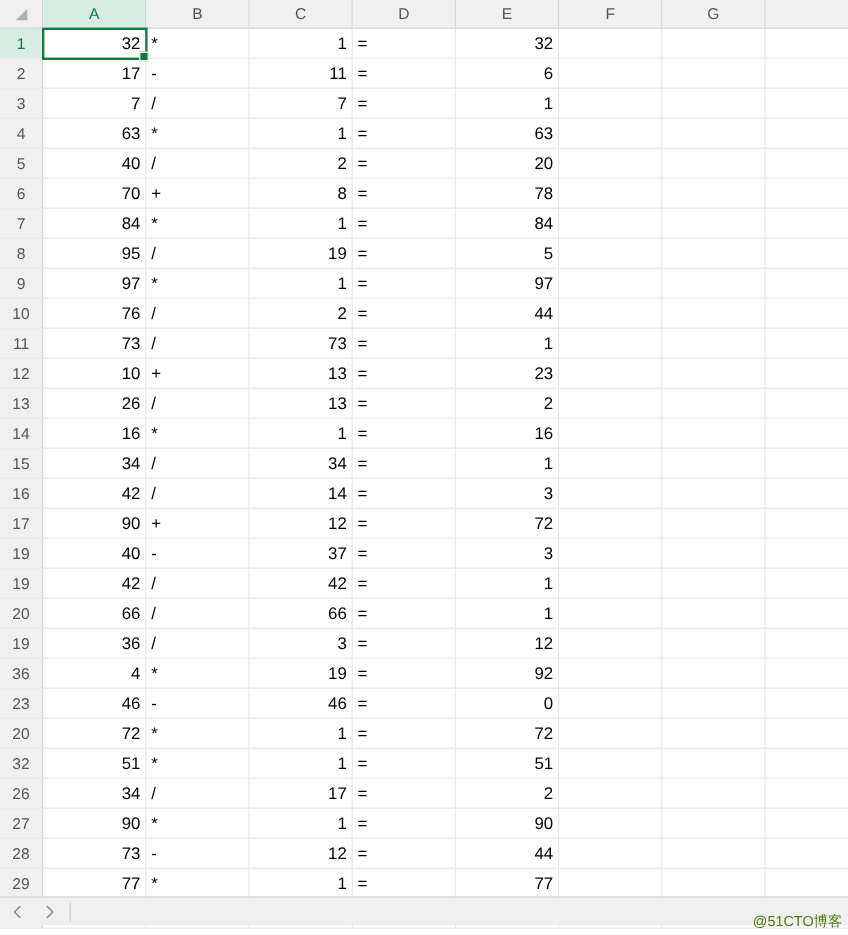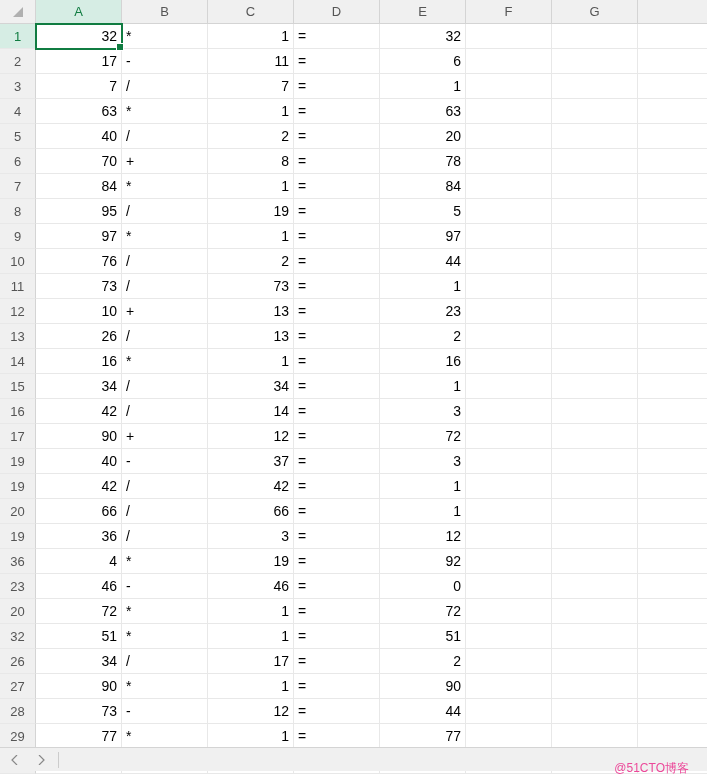--- a/index.html
+++ b/index.html
@@ -123,23 +123,23 @@
       cursor: pointer;
       font-size: 11px;
     }
     .sheet-tabs .sep {
       border-left: 1px solid #ccc;
       height: 16px;
     }
     .watermark {
       position: absolute;
       bottom: 2px;
-      right: 18px;
+      right: 5px;
       font-size: 12px;
-      color: #ec4899;
+      color: #4d7c0f;
       font-family: Arial, sans-serif;
     }
   </style>
 </head>
 <body>
 
 <div class="spreadsheet" id="grid">
     <div class="corner-cell">
       <svg viewBox="0 0 10 10">
         <path d="M10 0 L10 10 L0 10 Z"></path>

